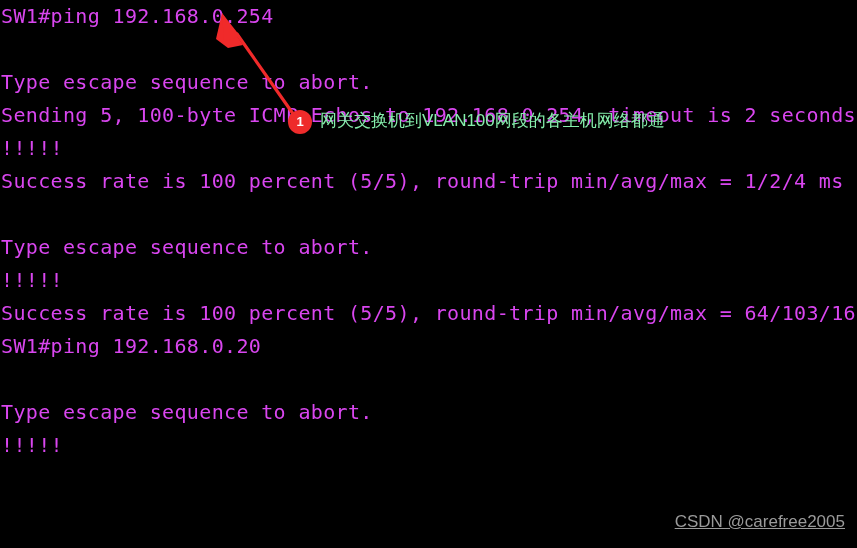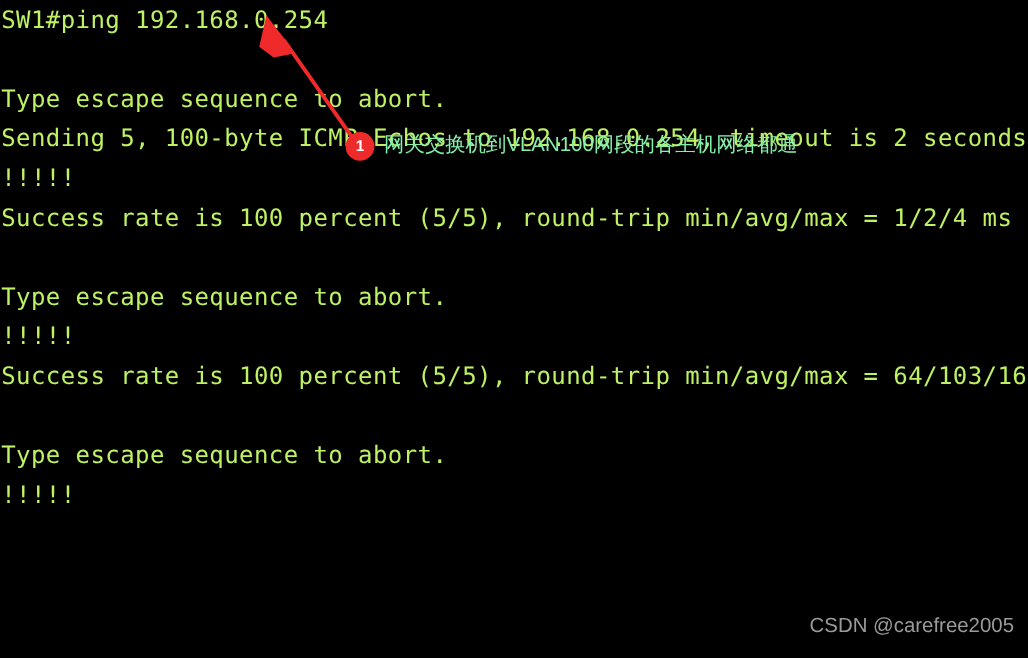--- a/index.html
+++ b/index.html
@@ -25,21 +25,21 @@
     background: #000000;
     overflow: hidden;
   }
 
   .term-line {
     position: relative;
     display: block;
     height: 33px;
     line-height: 33px;
     white-space: pre;
-    color: #bef264;
+    color: #d946ef;
     font-family: "DejaVu Sans Mono", monospace;
     font-size: 20px;
     letter-spacing: 0.35px;
     padding-left: 1px;
     margin: 0;
   }
   .term-line.blank {
     color: transparent;
   }
 
@@ -87,36 +87,38 @@
   
   #watermark {
     position: absolute;
     right: 12px;
     bottom: 16px;
     color: #9a9a9a;
     font-family: "Liberation Sans", sans-serif;
     font-size: 17px;
     line-height: 20px;
     white-space: nowrap;
+    text-decoration: underline;
   }
 </style>
 </head>
 <body>
 
 <div id="terminal">
   <pre class="term-line">SW1#ping 192.168.0.254</pre>
   <pre class="term-line blank"></pre>
   <pre class="term-line">Type escape sequence to abort.</pre>
   <pre class="term-line">Sending 5, 100-byte ICMP Echos to 192.168.0.254, timeout is 2 seconds:</pre>
   <pre class="term-line">!!!!!</pre>
   <pre class="term-line">Success rate is 100 percent (5/5), round-trip min/avg/max = 1/2/4 ms</pre>
   <pre class="term-line blank"></pre>
   <pre class="term-line">Type escape sequence to abort.</pre>
   <pre class="term-line">!!!!!</pre>
   <pre class="term-line">Success rate is 100 percent (5/5), round-trip min/avg/max = 64/103/160 ms</pre>
+  <pre class="term-line">SW1#ping 192.168.0.20</pre>
   <pre class="term-line blank"></pre>
   <pre class="term-line">Type escape sequence to abort.</pre>
   <pre class="term-line">!!!!!</pre>
 
 </div>
 
 <div id="annotation-layer">
 
   <svg id="arrow-svg" width="857" height="548" viewBox="0 0 857 548">
     <line x1="296" y1="118" x2="237" y2="34" stroke="#f02a2a" stroke-width="3.2" stroke-linecap="round"></line>

